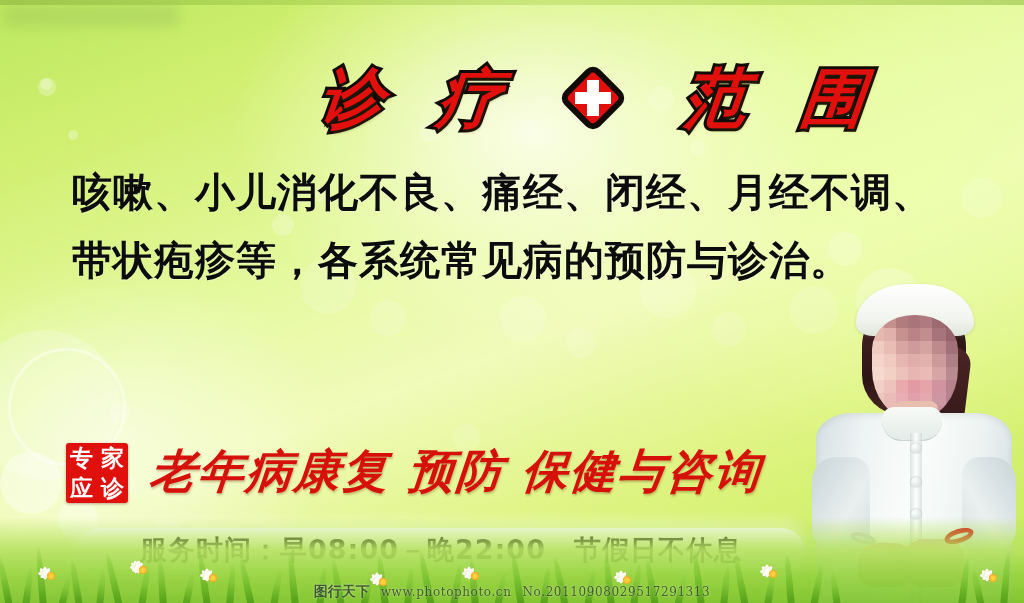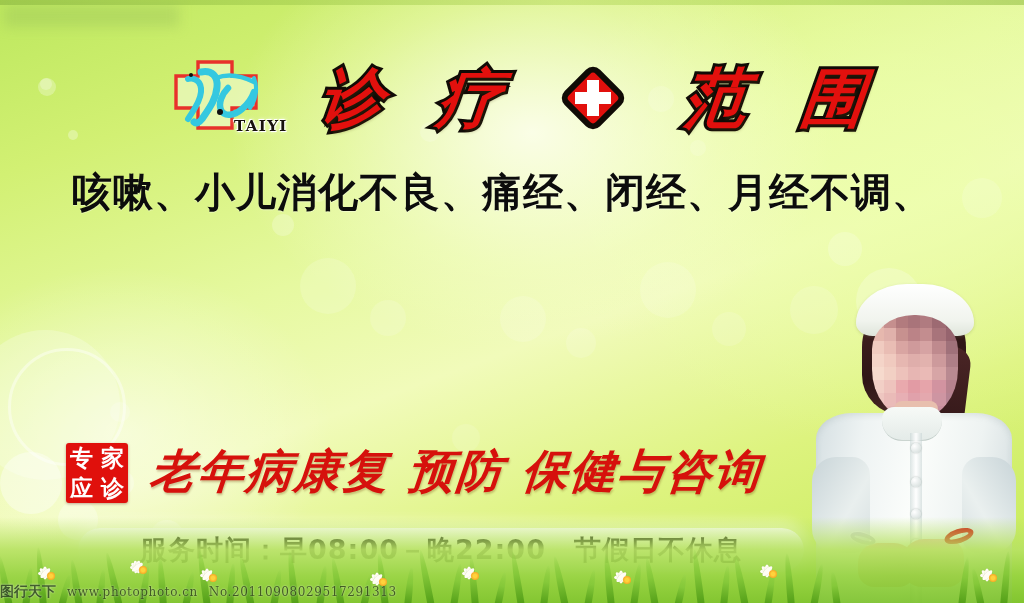--- a/index.html
+++ b/index.html
@@ -233,21 +233,21 @@
   .n-bracelet-silver {
     position:absolute; left:34px; top:252px; width:26px; height:11px;
     border:4px solid #cfd3d6; border-radius:50%;
     transform:rotate(16deg);
     box-shadow:0 0 2px rgba(255,255,255,.8);
   }
 
   
   .watermark {
     position:absolute; left:0; bottom:2px; width:1024px;
-    display:flex; align-items:center; justify-content:flex-start; gap:11px;
+    display:flex; align-items:center; justify-content:center; gap:11px;
     opacity:.82;
   }
   .wm-cn {
     font-family:"DejaVu Sans", sans-serif; font-size:14px; font-weight:bold;
     color:#32452a; text-shadow:0 0 2px rgba(255,255,255,.8);
   }
   .wm-url, .wm-no {
     font-family:"DejaVu Serif", serif; font-size:12px; color:#33441f;
     letter-spacing:.6px; text-shadow:0 0 2px rgba(255,255,255,.8);
   }
@@ -282,55 +282,39 @@
     <div class="bokeh" style="left:790px;top:286px;width:48px;height:48px;opacity:.3;"></div>
     <div class="bokeh" style="left:856px;top:268px;width:66px;height:66px;opacity:.45;"></div>
     <div class="bokeh" style="left:828px;top:232px;width:34px;height:34px;opacity:.4;"></div>
     <div class="bokeh" style="left:648px;top:86px;width:26px;height:26px;opacity:.3;"></div>
     <div class="bokeh" style="left:690px;top:140px;width:16px;height:16px;opacity:.3;"></div>
     <div class="bokeh" style="left:962px;top:178px;width:40px;height:40px;opacity:.3;"></div>
     <div class="bokeh" style="left:110px;top:402px;width:20px;height:20px;opacity:.4;"></div>
     <div class="bokeh" style="left:452px;top:424px;width:28px;height:28px;opacity:.25;"></div>
   </div>
 
-  <div class="logo">
-    <svg width="130" height="86" viewBox="0 0 130 86">
-      <g>
-        <path d="M30 6 H64 V20 H88 V52 H64 V72 H30 V52 H8 V20 H30 Z" fill="#ffffff" fill-opacity="0.42" stroke="#e8312b" stroke-width="3.4"></path>
-      </g>
-      <g fill="none" stroke="#34c8e0" stroke-linecap="round">
-        <path d="M20 23 C26 21 34 25 33 36 C32 47 24 56 20 63" stroke-width="6"></path>
-        <path d="M33 16 C44 14 50 20 49 31 C48 44 40 54 34 63 C31 67 28 68 26 66" stroke-width="7"></path>
-        <path d="M48 22 C58 18 72 19 86 26" stroke-width="4.5"></path>
-        <path d="M60 32 C54 38 50 47 53 54 C56 61 66 60 74 53 C80 48 84 42 86 36" stroke-width="6.5"></path>
-        <path d="M86 22 C90 32 88 44 82 52" stroke-width="4"></path>
-      </g>
-      <circle cx="23" cy="19" r="2" fill="#101010"></circle>
-      <circle cx="52" cy="56" r="3" fill="#101010"></circle>
-    </svg>
-    <div class="logo-word">TAIYI</div>
-  </div>
 
   <div class="headline">
     <span class="hchar">诊</span>
     <span class="hchar">疗</span>
 
     <span class="cross-badge">
       <svg width="72" height="72" viewBox="0 0 72 72">
         <rect x="14" y="14" width="44" height="44" rx="7" transform="rotate(45 36 36)" fill="#e2100d" stroke="#100b06" stroke-width="6"></rect>
         <path d="M30 18 H42 V30 H54 V42 H42 V54 H30 V42 H18 V30 H30 Z" fill="#ffffff"></path>
       </svg>
     </span>
 
     <span class="hchar">范</span>
     <span class="hchar">围</span>
   </div>
 
   <div class="body-text">
     <div class="bline l3">咳嗽、小儿消化不良、痛经、闭经、月经不调、</div>
+    <div class="bline l4">带状疱疹等，各系统常见病的预防与诊治。</div>
   </div>
 
   <div class="seal">
     <span>专</span>
     <span>家</span>
     <span>应</span>
     <span>诊</span>
   </div>
 
   <div class="script-line">老年病康复 预防 保健与咨询</div>

